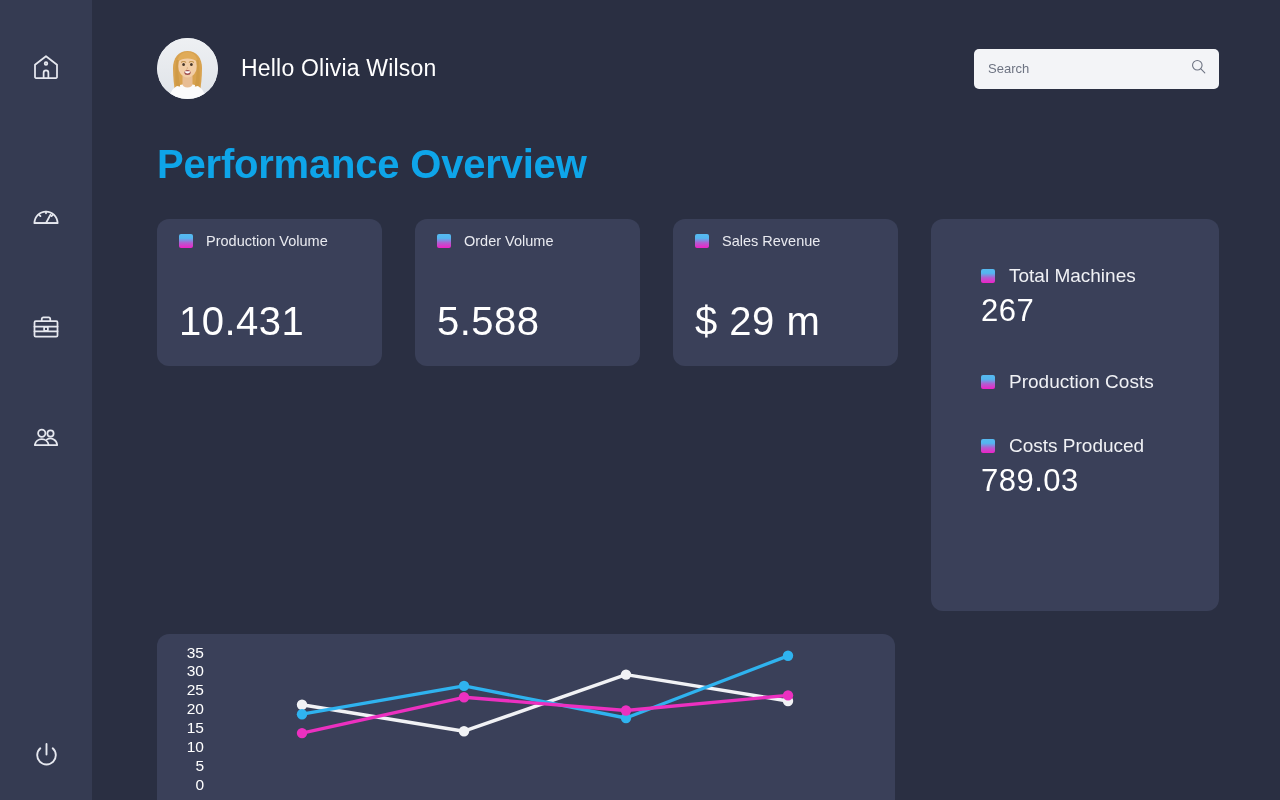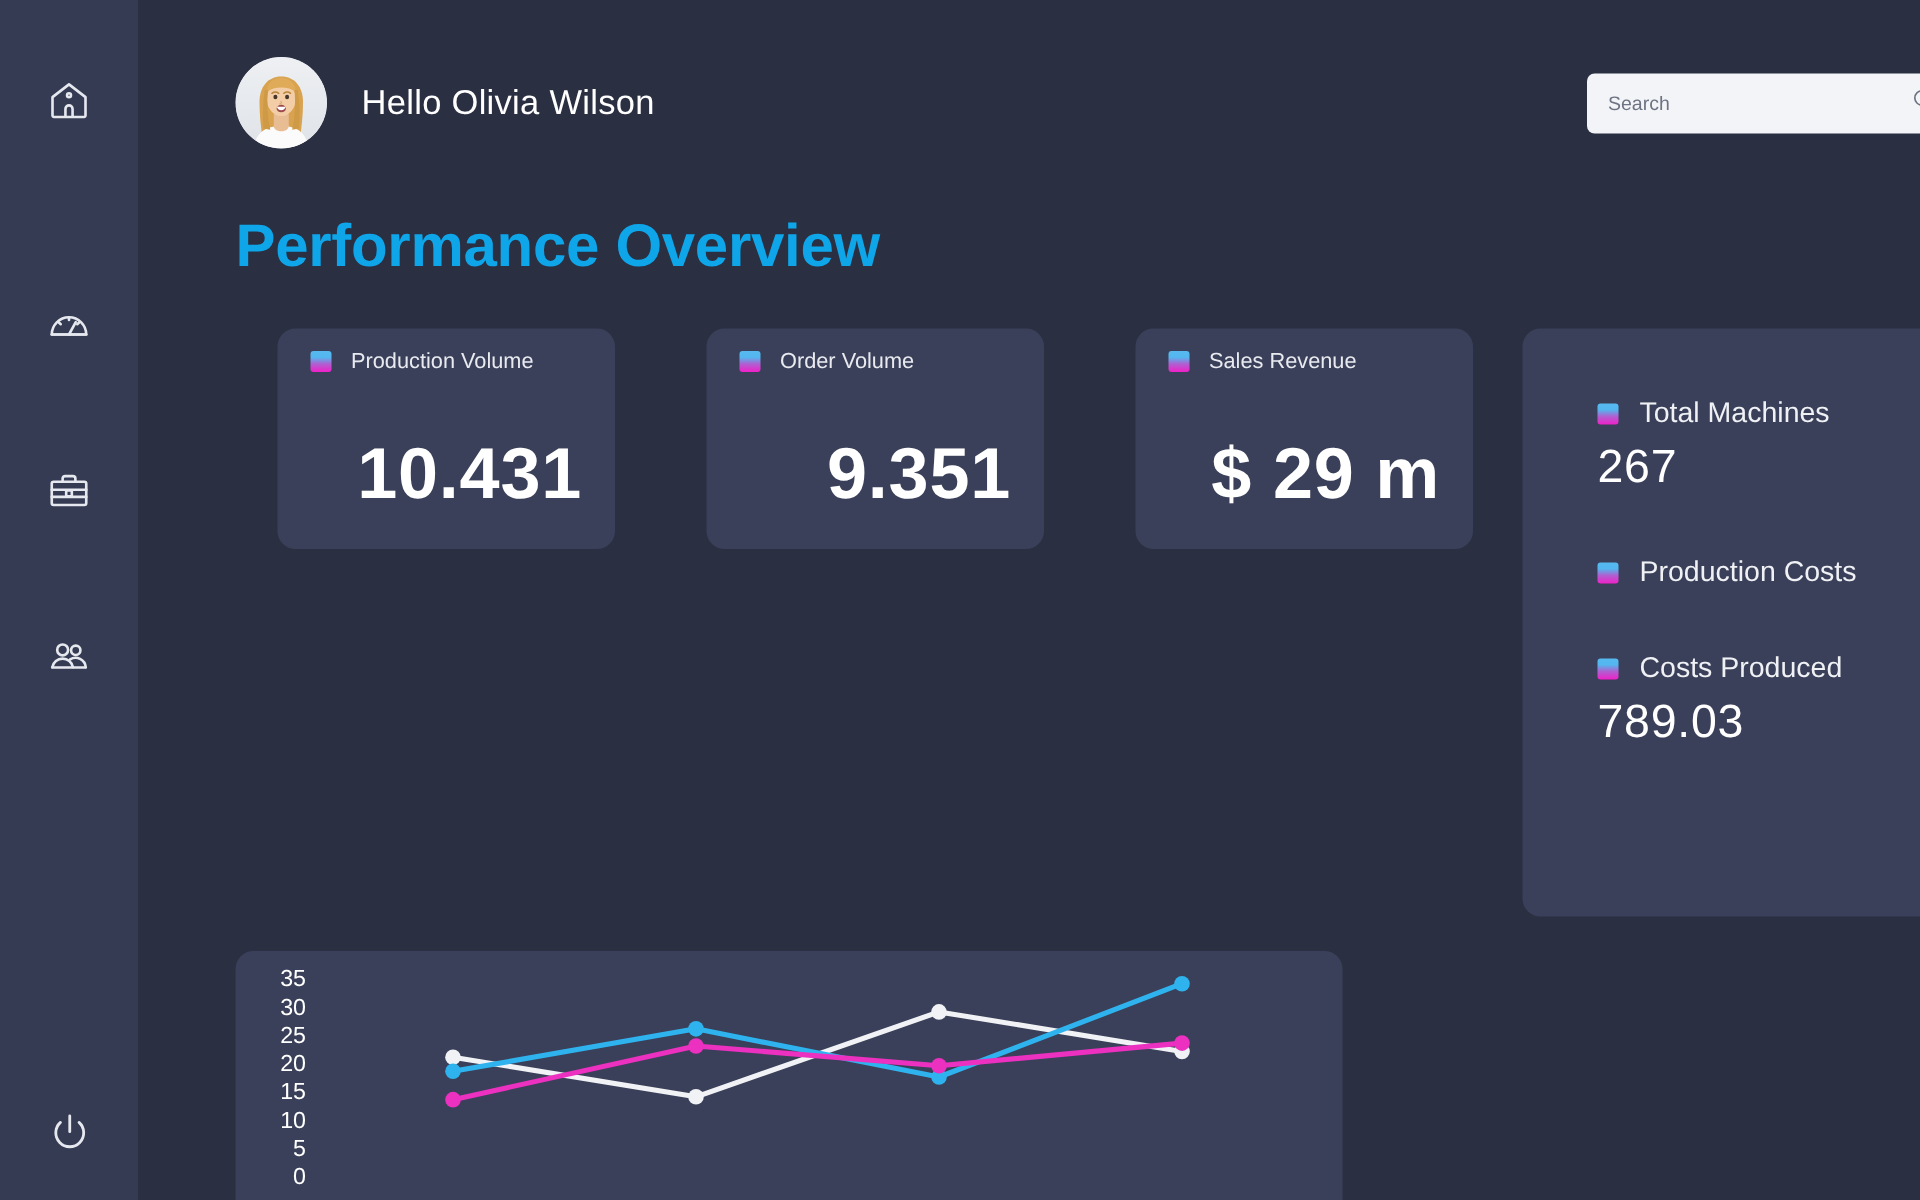--- a/index.html
+++ b/index.html
@@ -56,29 +56,29 @@
   
   .grid { margin-top:32px; }
   .row { display:flex; gap:33px; }
   .card { background:#3a4059; border-radius:12px; position:relative; }
 
   
   .kpi-row { display:flex; gap:33px; }
   .kpi-left { display:flex; gap:33px; flex:0 0 auto; }
   .kpi {
     width:225px; height:147px; padding:14px 22px;
-    display:flex; flex-direction:column;margin-left:28px;
+    display:flex; flex-direction:column;
   }
   .kpi-head { display:flex; align-items:center; gap:13px; }
   .sw {
     width:14px; height:14px; border-radius:2px; flex:0 0 14px;
     background:linear-gradient(180deg,#57b9f0 0%,#53b6ef 30%,#b05fd0 62%,#f020c8 100%);
   }
   .kpi-label { font-size:14.5px; color:#e9eaf0; }
-  .kpi-value { font-size:48px; font-weight:700; margin-top:auto; margin-bottom:8px; letter-spacing:.5px;text-align:right; }
+  .kpi-value { font-size:40px; font-weight:400; margin-top:auto; margin-bottom:8px; letter-spacing:.5px; }
 
   
   .stats {
     width:288px; height:392px; padding:46px 0 0 0;
     display:flex; flex-direction:column; gap:0;
   }
   .stat { padding-left:50px; margin-bottom:42px; }
   .stat:last-child { margin-bottom:0; }
   .stat-head { display:flex; align-items:center; gap:14px; }
   .stat-label { font-size:19px; color:#f0f1f5; }
@@ -224,21 +224,21 @@
               <span class="kpi-label">Production Volume</span>
             </div>
             <div class="kpi-value">10.431</div>
           </div>
 
           <div class="card kpi">
             <div class="kpi-head">
               <span class="sw"></span>
               <span class="kpi-label">Order Volume</span>
             </div>
-            <div class="kpi-value">9.351</div>
+            <div class="kpi-value">5.588</div>
           </div>
 
           <div class="card kpi">
             <div class="kpi-head">
               <span class="sw"></span>
               <span class="kpi-label">Sales Revenue</span>
             </div>
             <div class="kpi-value">$ 29 m</div>
           </div>
         </div>

